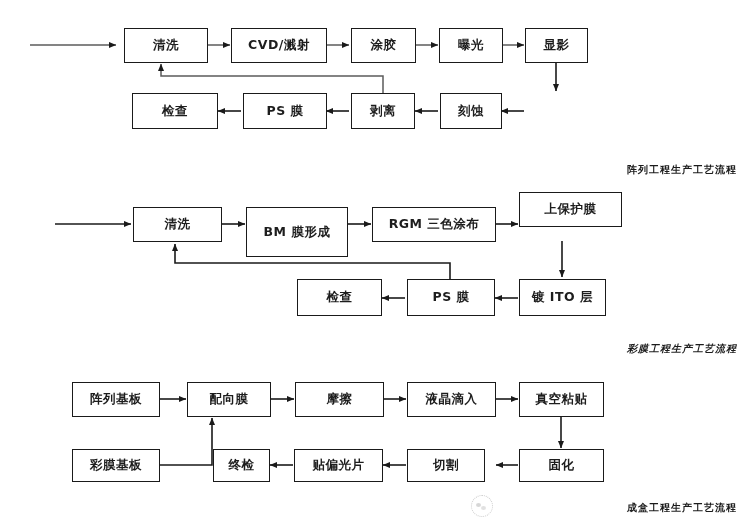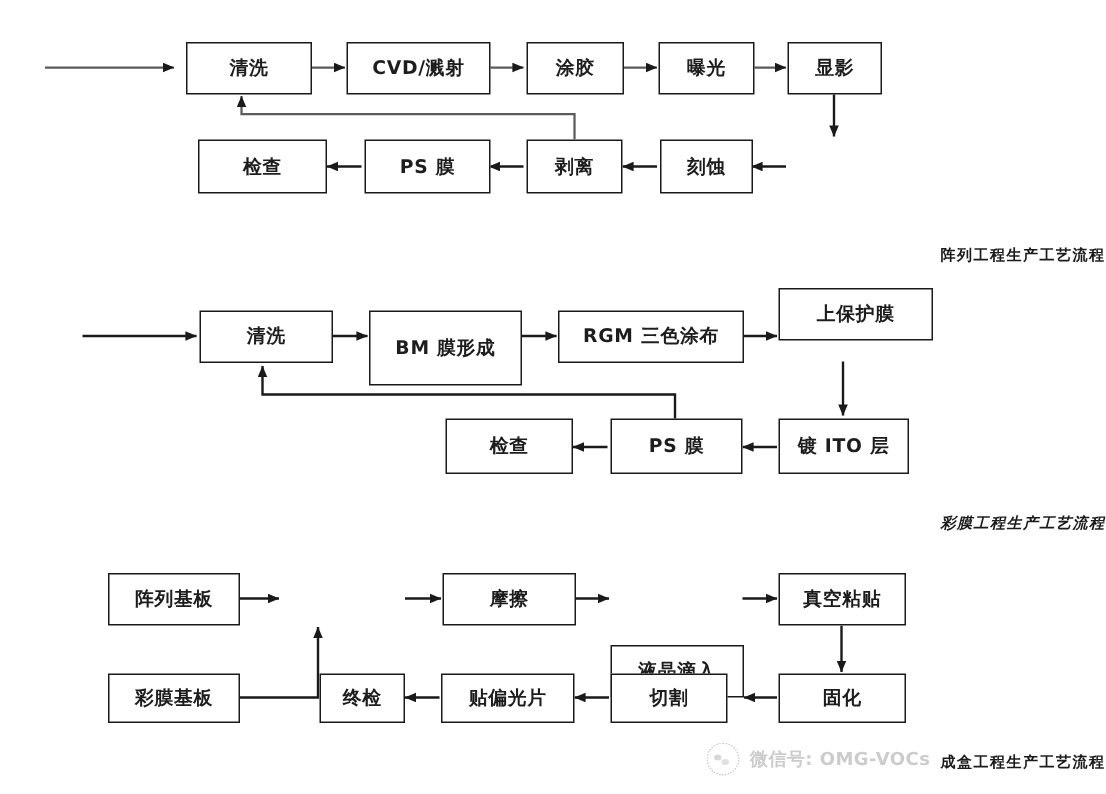--- a/index.html
+++ b/index.html
@@ -170,28 +170,28 @@
   <div class="node" style="left:133px; top:207px; width:89px; height:35px;">清洗</div>
   <div class="node" style="left:246px; top:207px; width:102px;height:50px;">BM 膜形成</div>
   <div class="node" style="left:372px; top:207px; width:124px;height:35px;text-align:center;">RGM 三色涂布</div>
   <div class="node" style="left:519px; top:192px; width:103px; height:35px;">上保护膜</div>
   <div class="node" style="left:519px; top:279px; width:87px; height:37px;">镀 ITO 层</div>
   <div class="node" style="left:407px; top:279px; width:88px; height:37px;">PS 膜</div>
   <div class="node" style="left:297px; top:279px; width:85px; height:37px;">检查</div>
   <div class="caption" style="left:0; top:342px; width:737px;font-style:italic;">彩膜工程生产工艺流程</div>
 
   <div class="node" style="left:72px;  top:382px; width:88px; height:35px;">阵列基板</div>
+  <div class="node" style="left:187px; top:382px; width:84px; height:35px;">配向膜</div>
   <div class="node" style="left:295px; top:382px; width:89px; height:35px;">摩擦</div>
-  <div class="node" style="left:407px; top:382px; width:89px; height:35px;margin-top:48px;">液晶滴入</div>
+  <div class="node" style="left:407px; top:382px; width:89px; height:35px;">液晶滴入</div>
   <div class="node" style="left:519px; top:382px; width:85px; height:35px;">真空粘贴</div>
   <div class="node" style="left:519px; top:449px; width:85px; height:33px;">固化</div>
   <div class="node" style="left:407px; top:449px; width:78px; height:33px;">切割</div>
   <div class="node" style="left:294px; top:449px; width:89px; height:33px;">贴偏光片</div>
   <div class="node" style="left:213px; top:449px; width:57px; height:33px;">终检</div>
   <div class="node" style="left:72px;  top:449px; width:88px; height:33px;">彩膜基板</div>
   <div class="caption" style="left:0; top:501px; width:737px;">成盒工程生产工艺流程</div>
 
   <div class="watermark" style="left:471px; top:495px;">
     <div class="wm-logo"></div>
-    <div class="wm-text">微信号: OMG-VOCs</div>
   </div>
 
 </div>
 
 </body></html>

